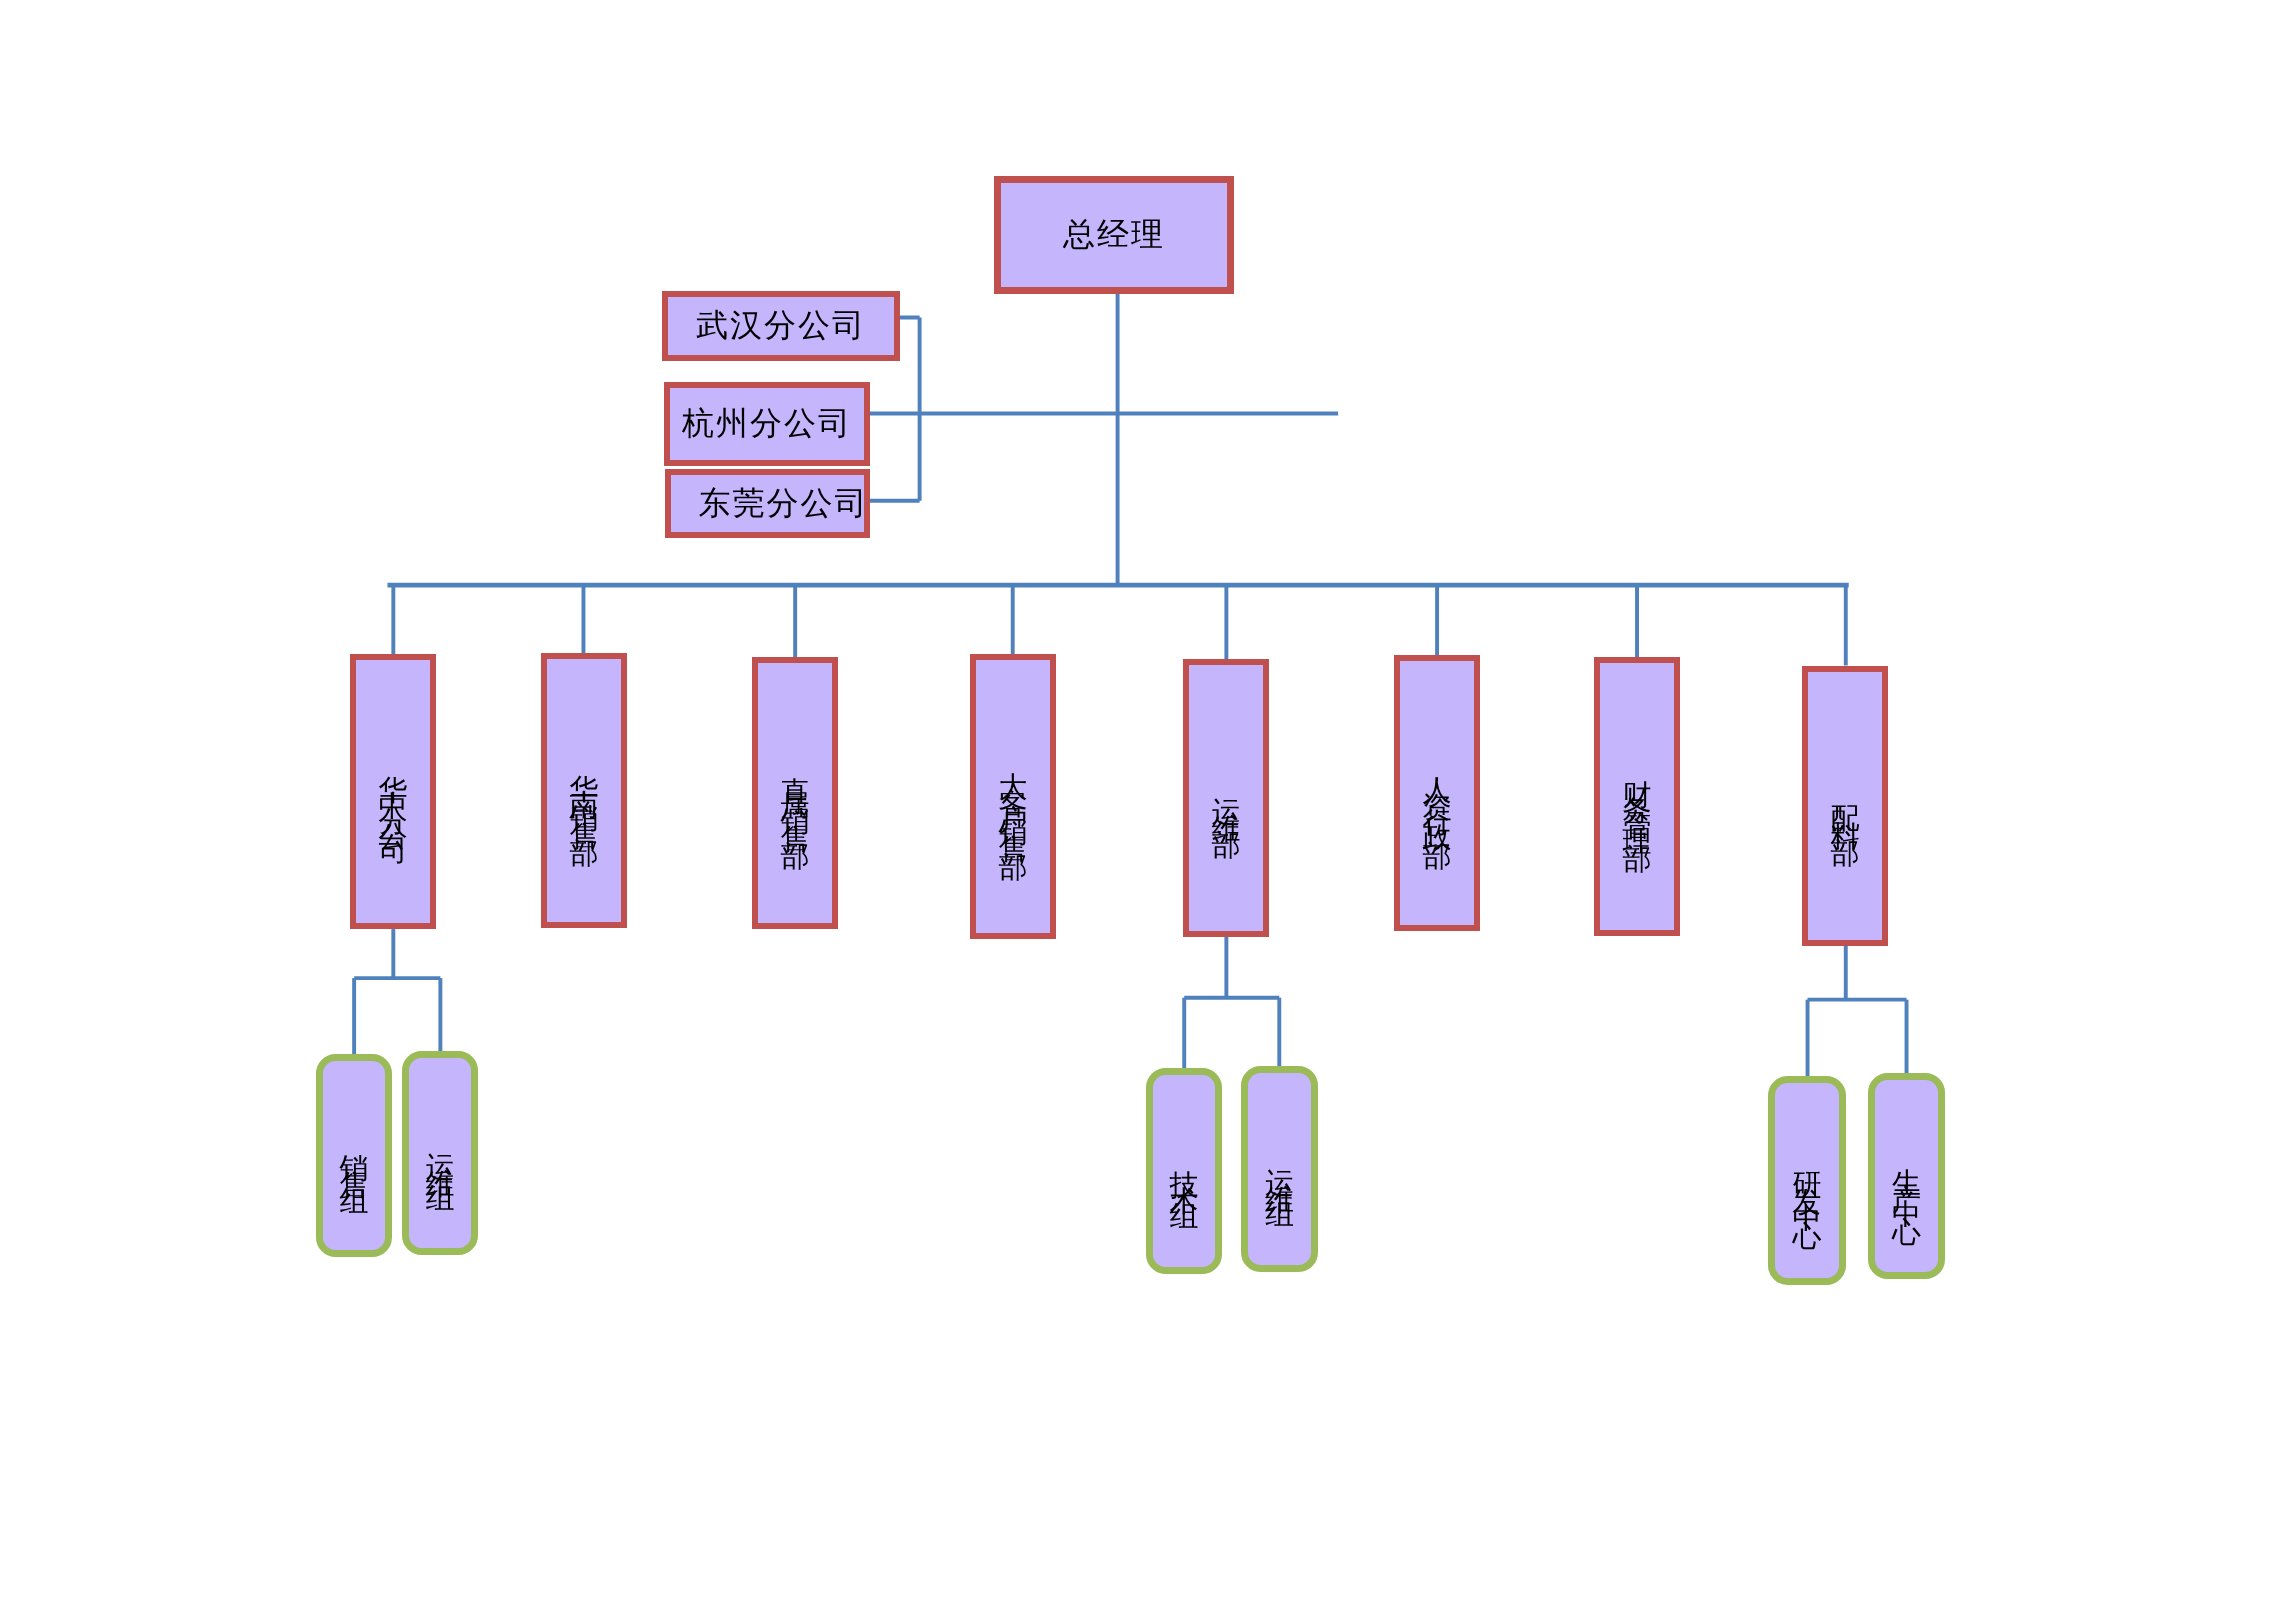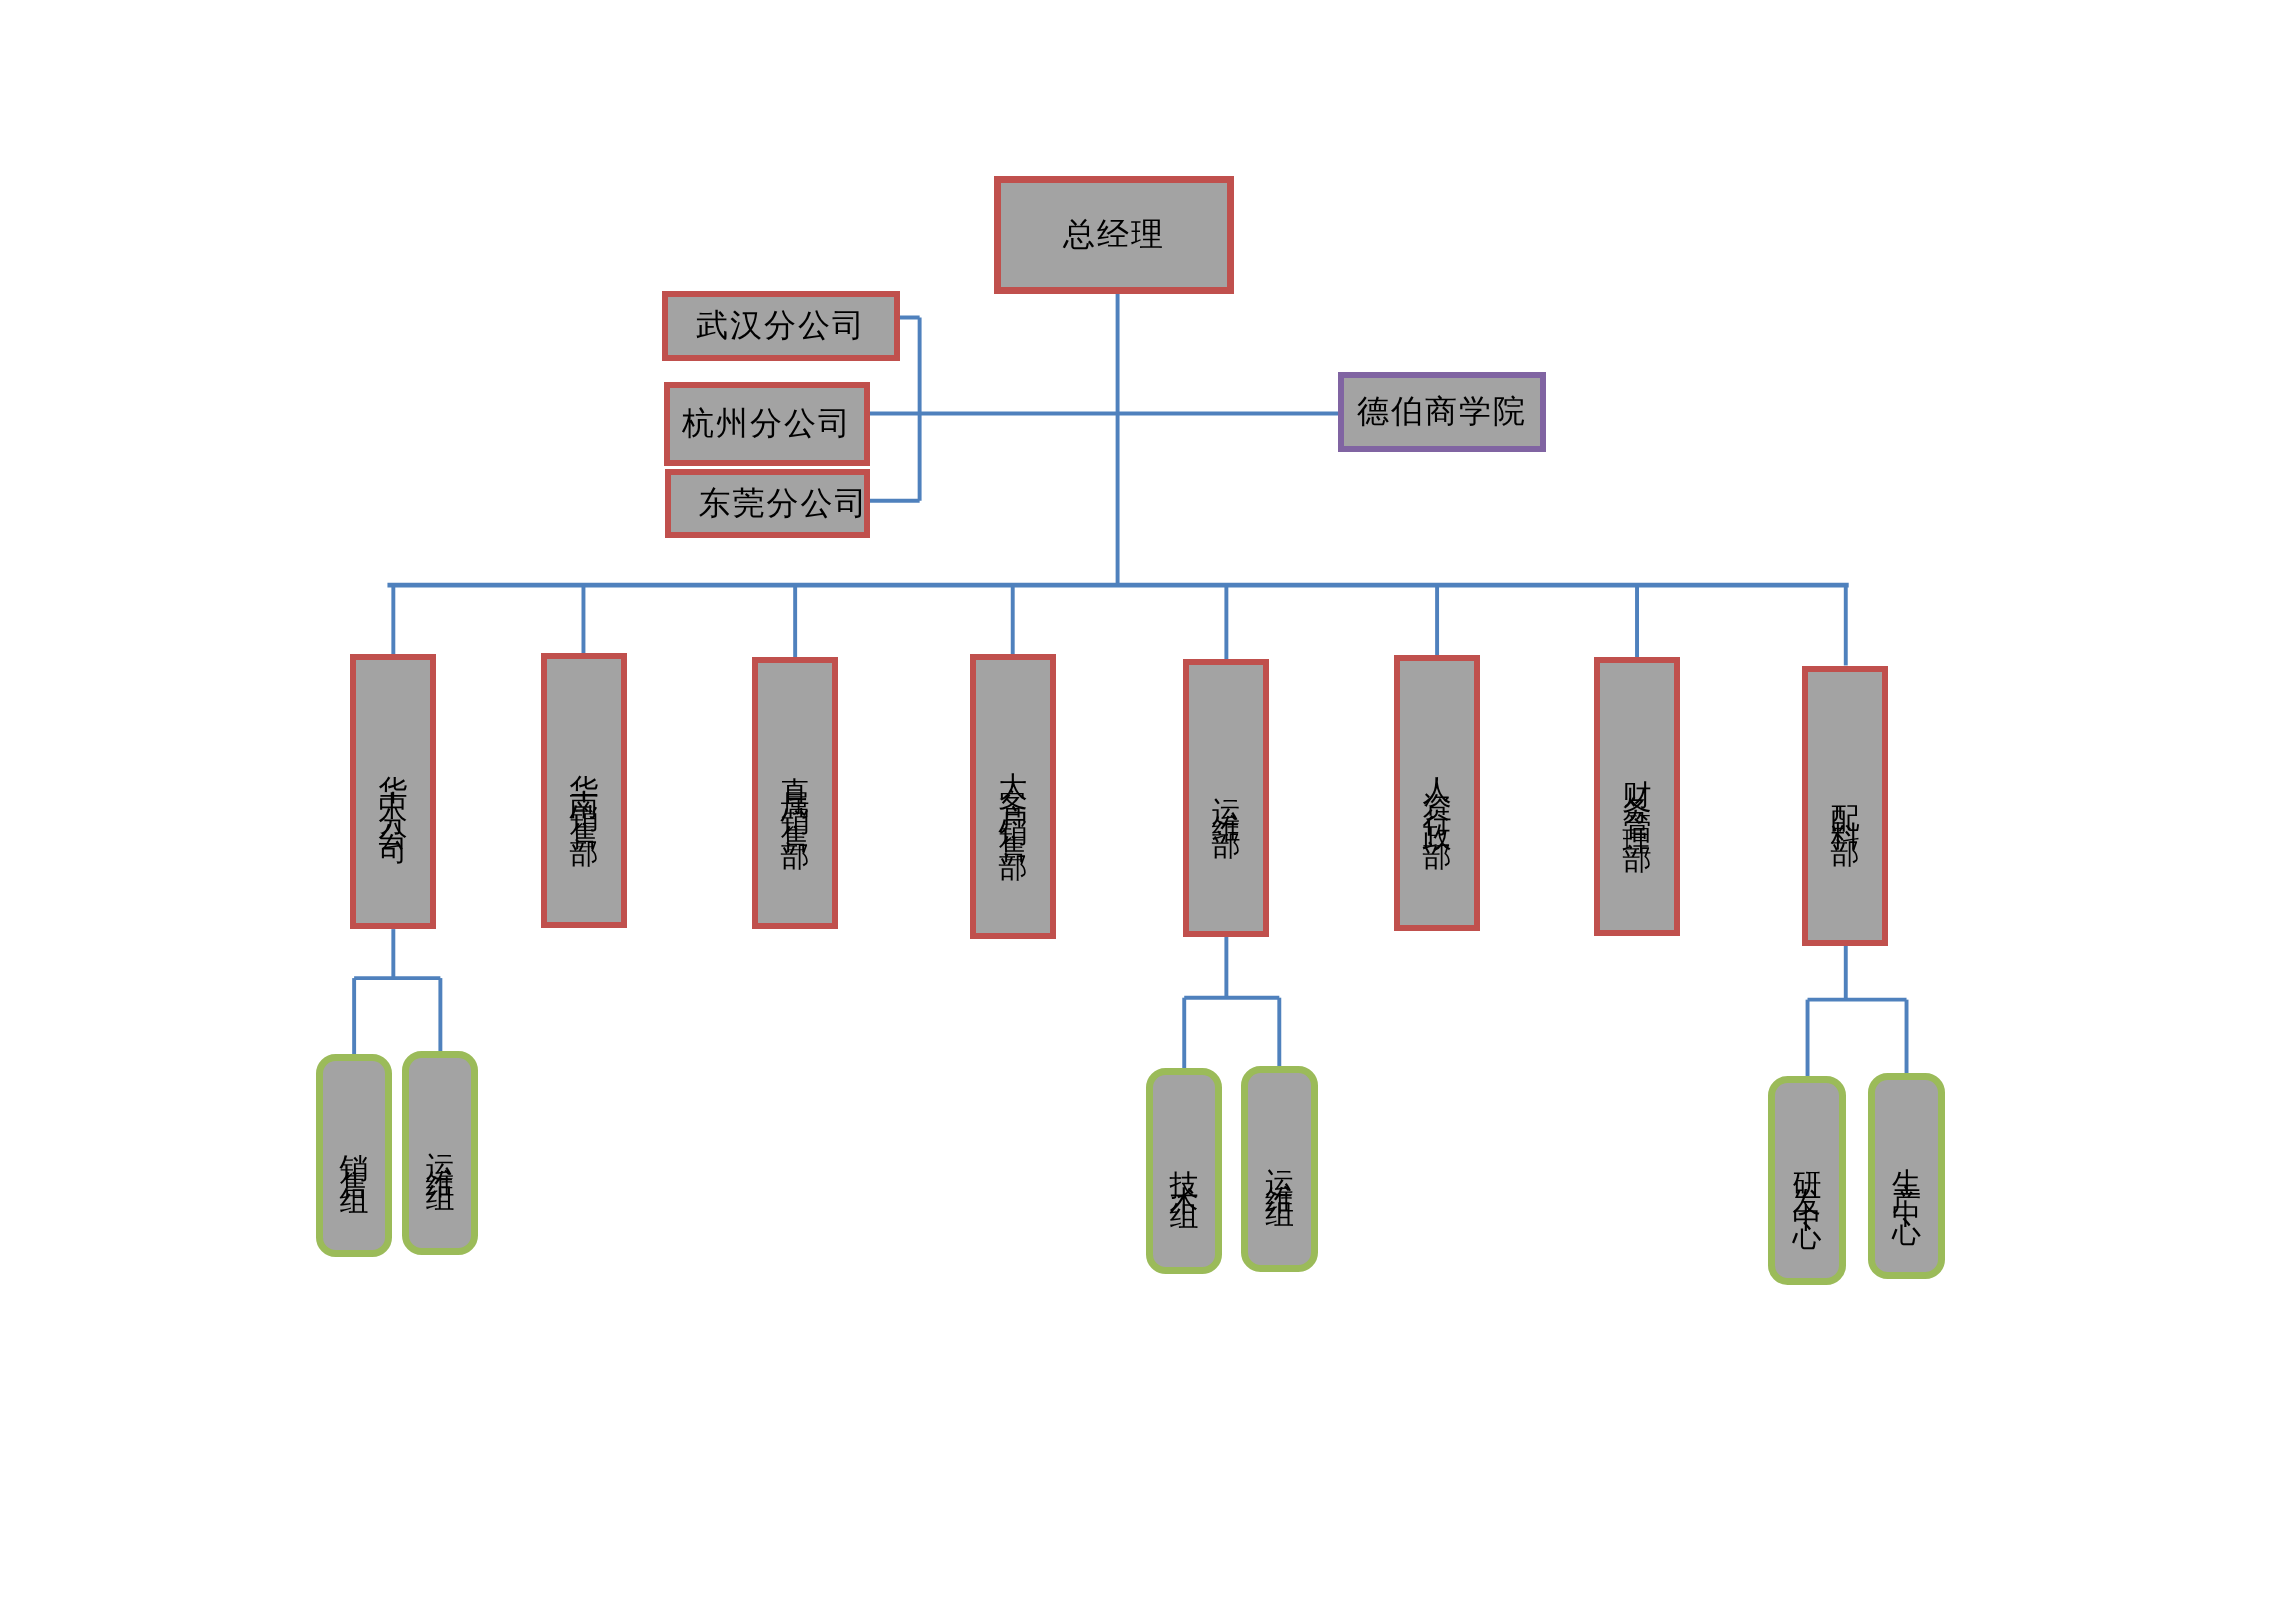--- a/index.html
+++ b/index.html
@@ -7,21 +7,21 @@
     position:relative;
     width:2293px;height:1621px;
     background:#ffffff;
     font-family:"Liberation Serif","DejaVu Serif",serif;
     overflow:hidden;
   }
   .lines{position:absolute;left:0;top:0;width:2293px;height:1621px;}
   .box{
     position:absolute;
     display:flex;align-items:center;justify-content:center;
-    background:#a3a3a3;box-sizing:border-box;color:#000;
+    background:#c4b5fd;box-sizing:border-box;color:#000;
     text-align:center;
   }
   .red{border:6.9px solid #C0504D;}
   .green{border:7.8px solid #9BBB59;border-radius:19.6px;}
   .purple{border:6.9px solid #8064A2;}
   .gm{border-width:7.8px;font-size:39px;letter-spacing:5.9px;}
   .h-text{font-size:32px;letter-spacing:2px;white-space:nowrap;}
   .v-text{
     writing-mode:vertical-rl;text-orientation:upright;
     font-size:29px;letter-spacing:15.7px;line-height:1;
@@ -88,21 +88,20 @@
       <path d="M1945 1020 V 1097"></path>
     </g>
   </svg>
 
   <div class="box red gm p-gm h-text">总经理</div>
 
   <div class="box red p-wuhan h-text">武汉分公司</div>
   <div class="box red p-hangzhou h-text">杭州分公司</div>
   <div class="box red p-dongguan h-text">东莞分公司</div>
 
-  <div class="box purple p-debo h-text">德伯商学院</div>
 
   <div class="box red p-d1 v-text">华中分公司</div>
   <div class="box red p-d2 v-text">华南销售部</div>
   <div class="box red p-d3 v-text">直属销售部</div>
   <div class="box red p-d4 v-text">大客户销售部</div>
   <div class="box red p-d5 v-text">运维部</div>
   <div class="box red p-d6 v-text">人资行政部</div>
   <div class="box red p-d7 v-text">财务管理部</div>
   <div class="box red p-d8 v-text">配料部</div>
 

